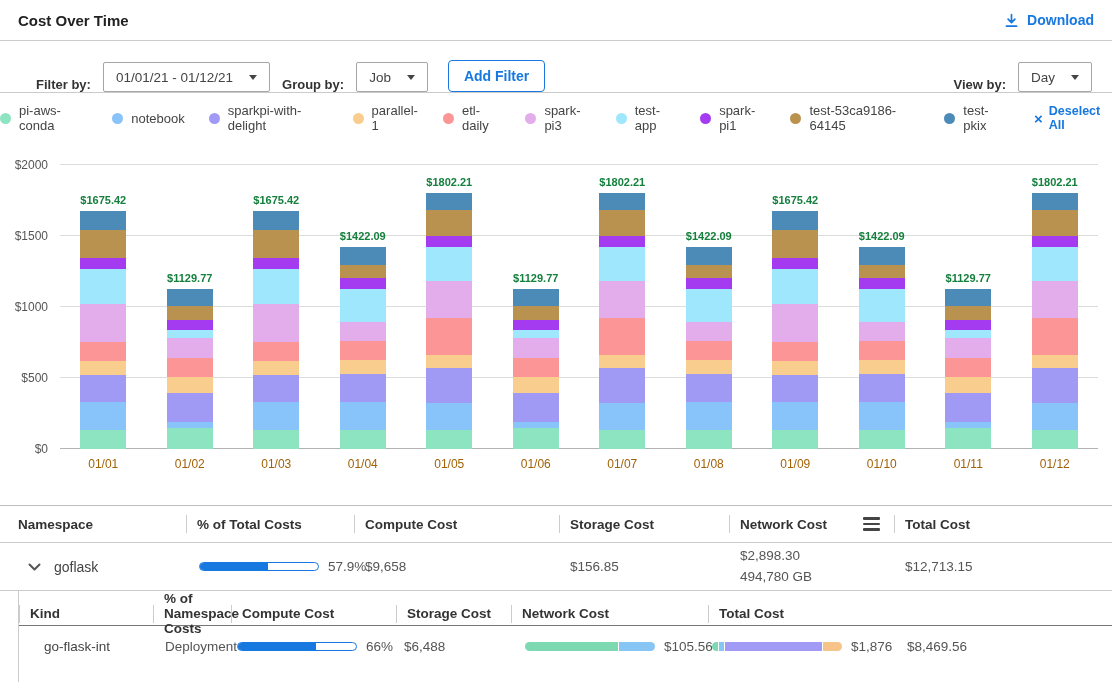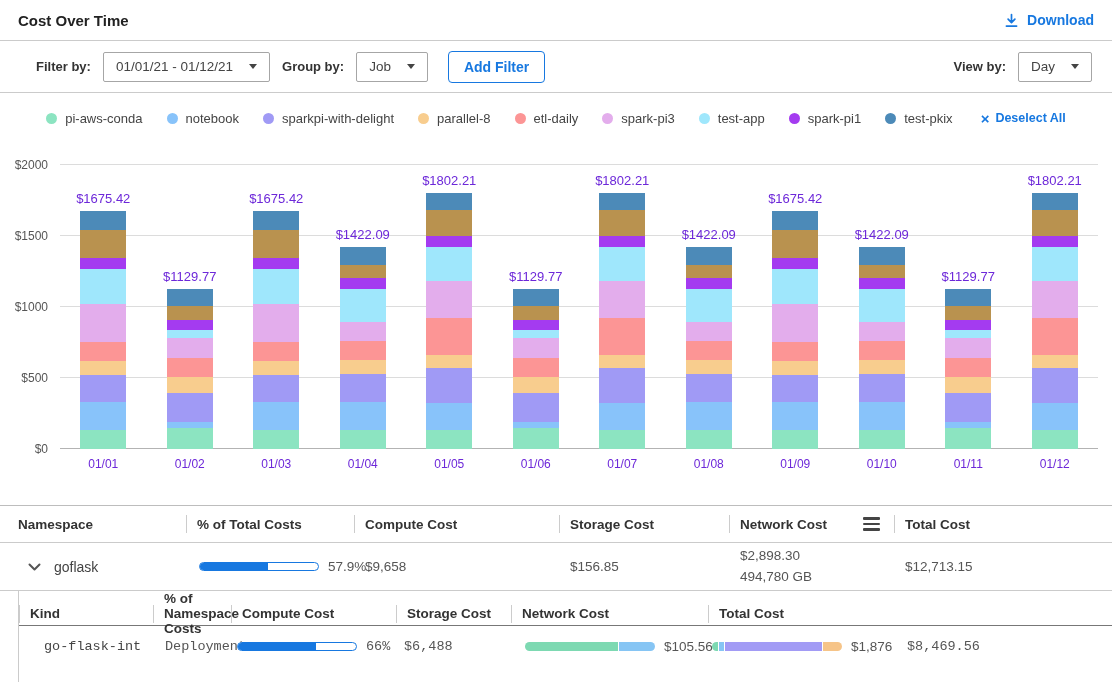--- a/index.html
+++ b/index.html
@@ -7,21 +7,21 @@
   html,body{margin:0;padding:0;}
   body{width:1112px;height:682px;overflow:hidden;background:#fff;color:var(--txt);
        font-family:"Liberation Sans",sans-serif;}
   
   .hdr{height:41px;border-bottom:1px solid var(--line);display:flex;align-items:center;
        justify-content:space-between;padding:0 18px;}
   .title{font-size:15px;font-weight:bold;color:#222;}
   .download{display:flex;align-items:center;gap:7px;color:var(--blue);font-weight:bold;
        font-size:14px;cursor:pointer;}
   
-  .fbar{height:52px;border-bottom:1px solid var(--line);display:flex;align-items:center;
+  .fbar{height:52px;border-bottom:1px solid var(--line);display:flex;align-items:flex-end;
        padding:0 20px 0 36px;gap:12px;font-size:13px;}
   .lbl{font-weight:bold;color:#333;white-space:nowrap;}
   .select{border:1px solid #a6a6a6;border-radius:2px;height:30px;display:flex;align-items:center;
        gap:16px;padding:0 12px;color:#444;font-size:13.5px;background:#fff;cursor:pointer;white-space:nowrap;}
   .caret{width:0;height:0;border-left:4.5px solid transparent;border-right:4.5px solid transparent;
        border-top:5.5px solid #444;}
   .addfilter{border:1px solid var(--blue);color:var(--blue);font-weight:bold;font-size:14px;
        border-radius:4px;height:32px;padding:0 15px;background:#fff;cursor:pointer;margin-left:8px;
        font-family:"Liberation Sans",sans-serif;}
   .push{margin-left:auto;}
@@ -38,23 +38,23 @@
   .yaxis{position:absolute;left:0;top:22px;bottom:56px;width:48px;}
   .ytick{position:absolute;right:0;font-size:12px;color:#555;}
   .plot{position:absolute;left:60px;right:14px;top:22px;bottom:56px;}
   .gridline{position:absolute;left:0;right:0;height:1px;background:#dcdcdc;}
   .gridline.zero{background:#b3b3b3;}
   .cols{position:absolute;left:0;right:0;top:0;bottom:0;display:flex;}
   .bcol{flex:1;display:flex;align-items:flex-end;justify-content:center;}
   .bar{width:46px;position:relative;display:flex;flex-direction:column;}
   .seg{width:100%;}
   .btotal{position:absolute;bottom:100%;margin-bottom:5px;left:50%;transform:translateX(-50%);
-       white-space:nowrap;font-size:13px;color:#6d28d9;}
+       white-space:nowrap;font-size:11px;color:#15803d;font-weight:bold;}
   .xaxis{position:absolute;left:60px;right:14px;top:314px;display:flex;}
-  .xtick{flex:1;text-align:center;font-size:12px;color:#6d28d9;}
+  .xtick{flex:1;text-align:center;font-size:12px;color:#a16207;}
   
   .table{border-top:1px solid #bdbdbd;font-size:13.5px;}
   .gmain{display:grid;grid-template-columns:186px 168px 205px 170px 165px 1fr;align-items:center;}
   .thead{height:37px;border-bottom:1px solid var(--line);font-weight:bold;color:#333;}
   .th{display:flex;align-items:center;height:100%;}
   .th .vdiv{width:1px;height:18px;background:#ccc;margin-right:10px;flex:none;}
   .th.first{padding-left:18px;}
   .trow{height:48px;border-bottom:1px solid var(--line);color:var(--val);}
   .cell{display:flex;align-items:center;padding-left:11px;}
   .cell.ns{padding-left:28px;gap:13px;color:#444;font-size:14px;cursor:pointer;}
@@ -62,21 +62,21 @@
   .twolines{line-height:1.55;font-size:13.5px;padding-left:11px;}
   .pill{width:120px;height:9px;border:1px solid var(--blue);border-radius:5px;background:#fff;flex:none;}
   .pillfill{height:100%;background:var(--blue);border-radius:4px 0 0 4px;}
   .burger{margin-left:auto;margin-right:14px;display:flex;flex-direction:column;gap:3px;cursor:pointer;}
   .burger span{width:17px;height:2.5px;background:#444;border-radius:1px;display:block;}
   
   .nested{margin-left:18px;border-left:1px solid var(--line);height:92px;}
   .gnest{display:grid;grid-template-columns:134px 78px 165px 115px 197px 191px 1fr;align-items:center;}
   .nhead{height:35px;border-bottom:1px solid #777;font-weight:bold;color:#333;}
   .nrow{align-items:start;padding-top:9px;color:var(--val);}
-  .ncell{display:flex;align-items:center;height:22px;font-family:Liberation Mono, monospace;}
+  .ncell{display:flex;align-items:center;height:22px;}
   .ncell.name{padding-left:25px;color:#444;}
   .ncell.kind{padding-left:12px;}
   .ncell.pct{padding-left:6px;gap:9px;}
   .ncell.comp{padding-left:8px;}
   .nstack{display:flex;flex-direction:column;gap:4px;padding-left:4px;}
   .line{display:flex;align-items:center;gap:9px;height:22px;}
   .minibar{width:130px;height:9px;border-radius:5px;overflow:hidden;display:flex;flex:none;}
   .minibar span{height:100%;display:block;}
   .minibar span:not(:last-child){margin-right:1px;}
   .stor{padding-left:14px;}
@@ -126,37 +126,41 @@
     <div class="litem">
       <span class="dot" style="background: rgb(136, 195, 250);"></span>
       <span>notebook</span>
     </div>
     <div class="litem">
       <span class="dot" style="background: rgb(160, 154, 245);"></span>
       <span>sparkpi-with-delight</span>
     </div>
     <div class="litem">
       <span class="dot" style="background: rgb(248, 205, 142);"></span>
-      <span>parallel-8</span>
+      <span>parallel-1</span>
     </div>
     <div class="litem">
       <span class="dot" style="background: rgb(252, 149, 149);"></span>
       <span>etl-daily</span>
     </div>
     <div class="litem">
       <span class="dot" style="background: rgb(227, 173, 236);"></span>
       <span>spark-pi3</span>
     </div>
     <div class="litem">
       <span class="dot" style="background: rgb(159, 231, 252);"></span>
       <span>test-app</span>
     </div>
     <div class="litem">
       <span class="dot" style="background: rgb(164, 59, 240);"></span>
       <span>spark-pi1</span>
+    </div>
+    <div class="litem">
+      <span class="dot" style="background: rgb(185, 146, 79);"></span>
+      <span>test-53ca9186-64145</span>
     </div>
     <div class="litem">
       <span class="dot" style="background: rgb(76, 138, 184);"></span>
       <span>test-pkix</span>
     </div>
   <div class="deselect">
     <span class="x">×</span>
     <span>Deselect All</span>
   </div>
 </div>

